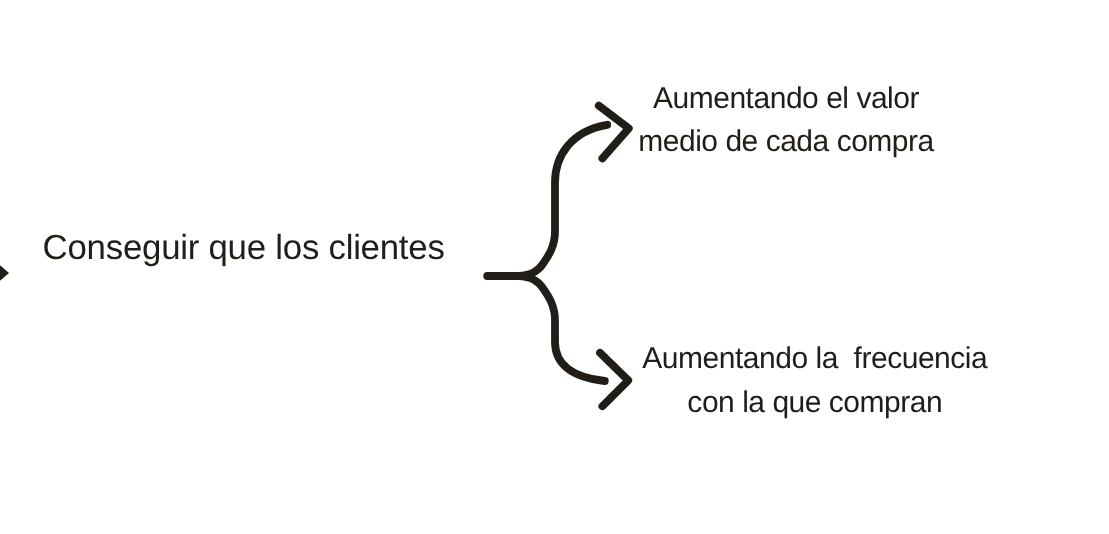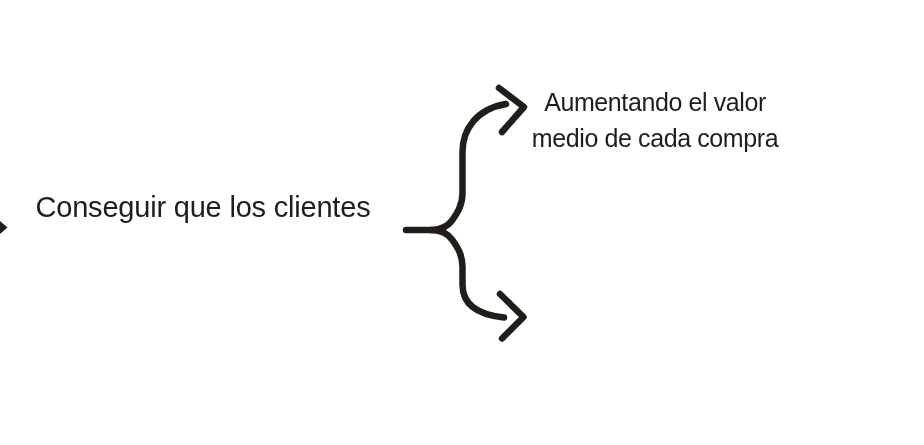--- a/index.html
+++ b/index.html
@@ -37,21 +37,21 @@
     letter-spacing: -0.2px;
   }
   .branch-label {
     font-size: 25px;
     line-height: 36px;
     font-weight: 500;
     letter-spacing: -0.4px;
   }
   .branch-top {
     left: 505px;
-    top: 84px;
+    top: 64px;
     width: 300px;
   }
   .branch-bottom {
     left: 518px;
     top: 281px;
     width: 322px;
   }
   .label-line {
     white-space: pre-wrap;
   }
@@ -78,14 +78,18 @@
 
   <div class="node-label root-label">
     <div class="label-line">Conseguir que los clientes</div>
   </div>
 
   <div class="node-label branch-label branch-top">
     <div class="label-line">Aumentando el valor</div>
     <div class="label-line">medio de cada compra</div>
   </div>
 
+  <div class="node-label branch-label branch-bottom">
+    <div class="label-line">Aumentando la  frecuencia</div>
+    <div class="label-line">con la que compran</div>
+  </div>
 
 </div>
 
 </body></html>

